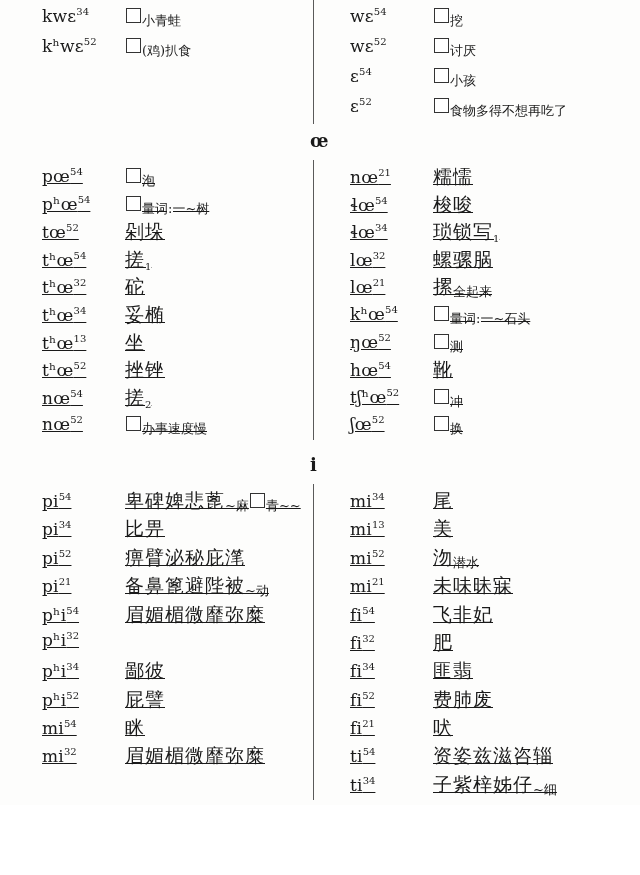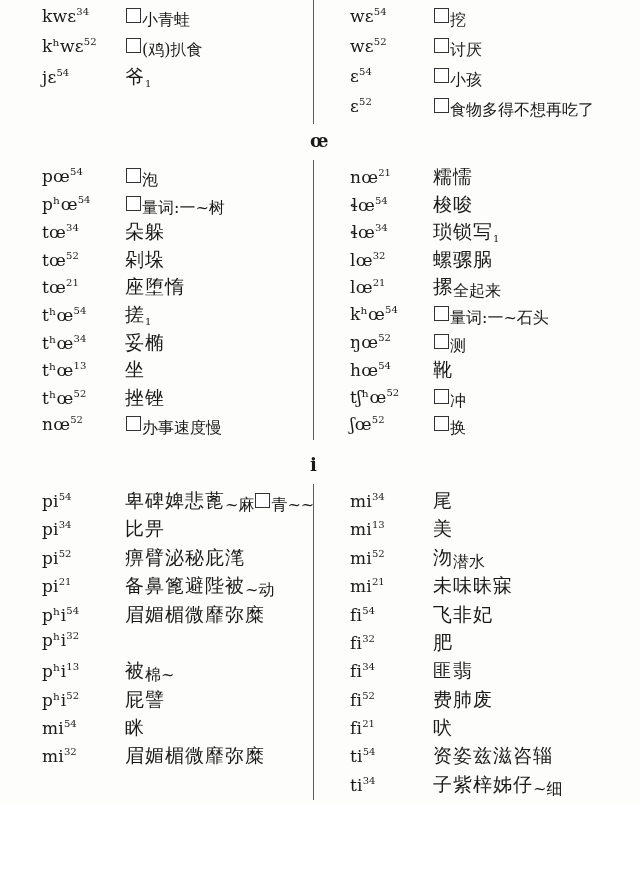--- a/index.html
+++ b/index.html
@@ -4,28 +4,28 @@
 <style>
   html,body{margin:0;padding:0;background:#ffffff;}
   body{width:640px;height:875px;overflow:hidden;color:#1a1a1a;
        font-family:"DejaVu Serif","Liberation Serif",serif;}
   main{width:640px;height:805px;background:#fdfdfc;}
   .band{display:flex;align-items:stretch;}
   .col{width:313px;box-sizing:border-box;padding-left:42px;padding-top:4px;}
   .col.right{width:327px;border-left:1px solid #5a5a5a;padding-left:36px;}
   .row{display:flex;align-items:baseline;}
   .b1 .row{height:30px;}
-  .b2 .row{height:27.6px;}
-  .b3 .row{height:28.4px;}
+  .b2 .row{height:27.6px;text-decoration:underline;}
+  .b3 .row{height:28.4px;text-decoration:underline;}
   .syl{width:83px;flex:none;font-size:17px;letter-spacing:.2px;white-space:nowrap;}
   .tone{font-size:10px;letter-spacing:0;}
   .gloss{font-size:19px;white-space:nowrap;letter-spacing:1px;
          font-family:"DejaVu Serif","Liberation Serif",serif;}
   .ch{font-size:19px;}
-  .sm{font-size:16px;letter-spacing:0;position:relative;top:3px;}
+  .sm{font-size:13px;letter-spacing:0;position:relative;top:3px;}
   .sub{font-size:10px;letter-spacing:0;position:relative;top:4px;}
   .box{display:inline-block;width:13px;height:13px;border:1.3px solid #333;
        background:#fff;margin:0 1px;position:relative;top:1px;}
   .sec-h{font-weight:bold;font-size:18px;padding-left:310px;box-sizing:border-box;
          font-family:"DejaVu Serif","Liberation Serif",serif;}
   .sec-h.oe{height:36px;padding-top:6px;}
   .sec-h.i{height:44px;padding-top:14px;}
 </style>
 </head>
 <body>
@@ -34,24 +34,20 @@
   <section class="band b1">
     <div class="col left" id="b0L">
         <div class="row">
           <span class="syl">kwɛ<sup class="tone">34</sup></span>
           <span class="gloss"><span class="box"></span><span class="sm">小青蛙</span></span>
         </div>
         <div class="row">
           <span class="syl">kʰwɛ<sup class="tone">52</sup></span>
           <span class="gloss"><span class="box"></span><span class="sm">(鸡)扒食</span></span>
         </div>
-        <div class="row">
-          <span class="syl">jɛ<sup class="tone">54</sup></span>
-          <span class="gloss"><span class="ch">爷</span><span class="sub">1</span></span>
-        </div>
       </div>
     <div class="col right" id="b0R">
         <div class="row">
           <span class="syl">wɛ<sup class="tone">54</sup></span>
           <span class="gloss"><span class="box"></span><span class="sm">挖</span></span>
         </div>
         <div class="row">
           <span class="syl">wɛ<sup class="tone">52</sup></span>
           <span class="gloss"><span class="box"></span><span class="sm">讨厌</span></span>
         </div>
@@ -72,48 +68,48 @@
     <div class="col left" id="b1L">
         <div class="row">
           <span class="syl">pœ<sup class="tone">54</sup></span>
           <span class="gloss"><span class="box"></span><span class="sm">泡</span></span>
         </div>
         <div class="row">
           <span class="syl">pʰœ<sup class="tone">54</sup></span>
           <span class="gloss"><span class="box"></span><span class="sm">量词:一~树</span></span>
         </div>
         <div class="row">
-          <span class="syl">tœ<sup class="tone">34</sup></span>
-          <span class="gloss"><span class="ch">朵躲</span></span>
-        </div>
-        <div class="row">
           <span class="syl">tœ<sup class="tone">52</sup></span>
           <span class="gloss"><span class="ch">剁垛</span></span>
         </div>
         <div class="row">
-          <span class="syl">tœ<sup class="tone">21</sup></span>
-          <span class="gloss"><span class="ch">座堕惰</span></span>
-        </div>
-        <div class="row">
           <span class="syl">tʰœ<sup class="tone">54</sup></span>
           <span class="gloss"><span class="ch">搓</span><span class="sub">1</span></span>
         </div>
         <div class="row">
+          <span class="syl">tʰœ<sup class="tone">32</sup></span>
+          <span class="gloss"><span class="ch">砣</span></span>
+        </div>
+        <div class="row">
           <span class="syl">tʰœ<sup class="tone">34</sup></span>
           <span class="gloss"><span class="ch">妥椭</span></span>
         </div>
         <div class="row">
           <span class="syl">tʰœ<sup class="tone">13</sup></span>
           <span class="gloss"><span class="ch">坐</span></span>
         </div>
         <div class="row">
           <span class="syl">tʰœ<sup class="tone">52</sup></span>
           <span class="gloss"><span class="ch">挫锉</span></span>
         </div>
         <div class="row">
+          <span class="syl">nœ<sup class="tone">54</sup></span>
+          <span class="gloss"><span class="ch">搓</span><span class="sub">2</span></span>
+        </div>
+        <div class="row">
           <span class="syl">nœ<sup class="tone">52</sup></span>
           <span class="gloss"><span class="box"></span><span class="sm">办事速度慢</span></span>
         </div>
       </div>
     <div class="col right" id="b1R">
         <div class="row">
           <span class="syl">nœ<sup class="tone">21</sup></span>
           <span class="gloss"><span class="ch">糯懦</span></span>
         </div>
         <div class="row">
@@ -176,22 +172,22 @@
           <span class="gloss"><span class="ch">备鼻篦避陛被</span><span class="sm">~动</span></span>
         </div>
         <div class="row">
           <span class="syl">pʰi<sup class="tone">54</sup></span>
           <span class="gloss"><span class="ch">眉媚楣微靡弥糜</span></span>
         </div>
         <div class="row">
           <span class="syl">pʰi<sup class="tone">32</sup></span>
         </div>
         <div class="row">
-          <span class="syl">pʰi<sup class="tone">13</sup></span>
-          <span class="gloss"><span class="ch">被</span><span class="sm">棉~</span></span>
+          <span class="syl">pʰi<sup class="tone">34</sup></span>
+          <span class="gloss"><span class="ch">鄙彼</span></span>
         </div>
         <div class="row">
           <span class="syl">pʰi<sup class="tone">52</sup></span>
           <span class="gloss"><span class="ch">屁譬</span></span>
         </div>
         <div class="row">
           <span class="syl">mi<sup class="tone">54</sup></span>
           <span class="gloss"><span class="ch">眯</span></span>
         </div>
         <div class="row">

